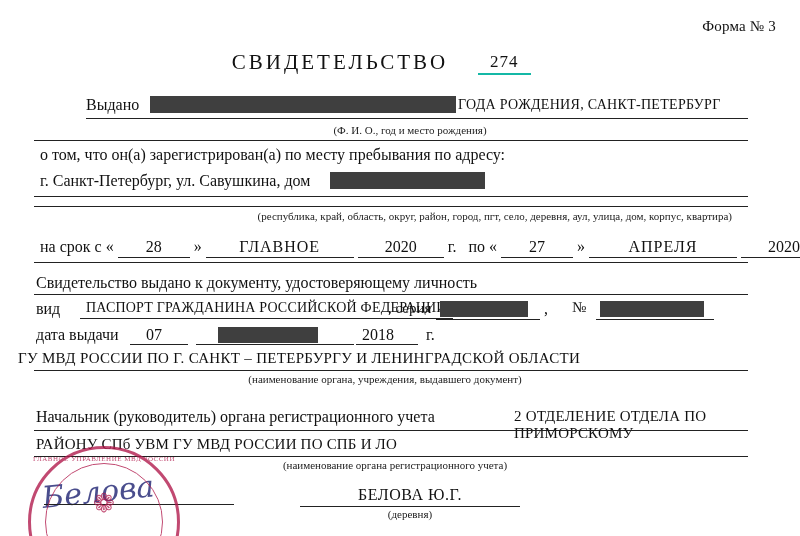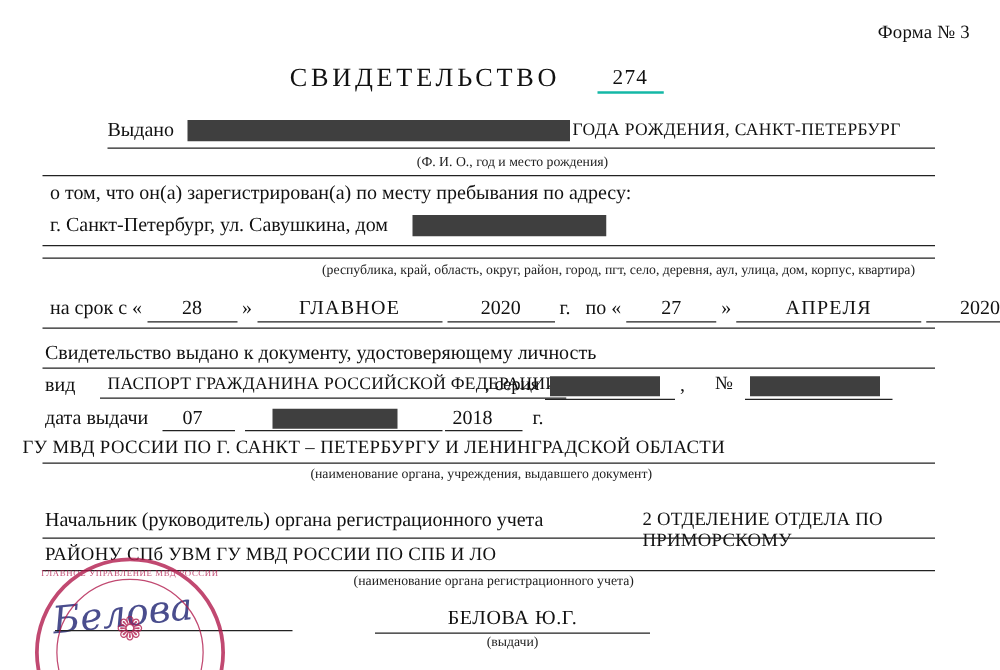--- a/index.html
+++ b/index.html
@@ -261,21 +261,21 @@
   <div class="abs rule9 line"></div>
   <div class="abs caption4 lbl-sm">
     <span>(наименование органа регистрационного учета)</span>
   </div>
 
   <div class="abs signature">Белова</div>
   <div class="abs sig-rule line"></div>
 
   <div class="abs fam-name">БЕЛОВА Ю.Г.</div>
   <div class="abs fam-rule line"></div>
-  <div class="abs caption6 lbl-sm">(выдачи)</div>
+  <div class="abs caption6 lbl-sm">(деревня)</div>
 
   <div class="abs stamp">
     <div class="stamp-inner"></div>
     <div class="stamp-txt-top">ГЛАВНОЕ УПРАВЛЕНИЕ МВД РОССИИ</div>
     <div class="stamp-core">❁</div>
 
   </div>
 
 </div>
 

